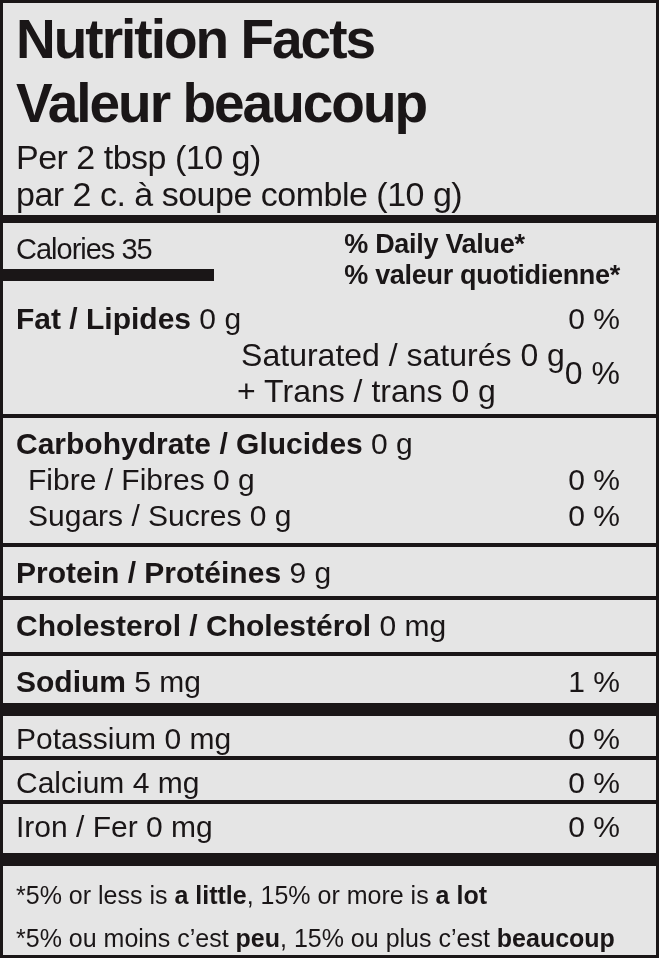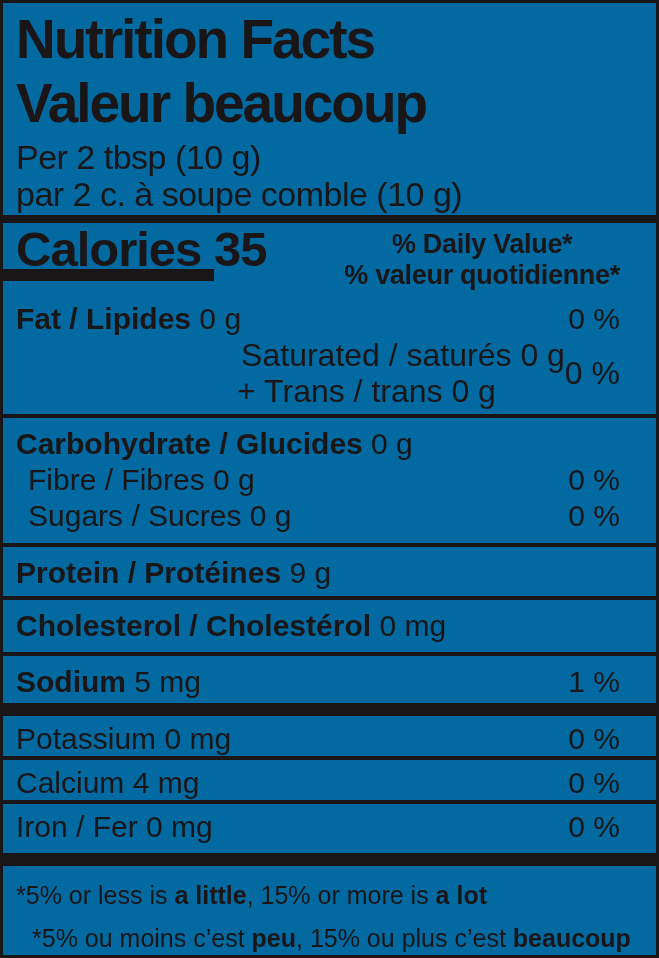--- a/index.html
+++ b/index.html
@@ -1,20 +1,20 @@
 <!DOCTYPE html>
 <html><head>
 <meta charset="utf-8">
 <style>
   html,body{margin:0;padding:0;background:#fff;}
   .label{
     position:relative;
     width:659px;height:958px;
     box-sizing:border-box;
-    background:#0369a1;
+    background:#e5e5e5;
     border:3px solid #1a1617;
     color:#1a1617;
     font-family:"Liberation Sans",sans-serif;
     overflow:hidden;
   }
   
   .hdr{padding:4px 34px 0 13px;}
   .title{font-weight:bold;font-size:55px;line-height:64px;letter-spacing:-2px;white-space:nowrap;}
   .serving-block{margin-top:4px;}
   .serving{font-size:34px;line-height:37px;letter-spacing:-0.5px;white-space:nowrap;}
@@ -27,23 +27,23 @@
   .rule-trans{margin-top:5px;}
   .rule-sugars{margin-top:9px;}
   .rule-protein{margin-top:5px;}
   .rule-chol{margin-top:8px;}
   
   .cal-sec{
     position:relative;
     height:66px;padding:4px 36px 0 13px;
     display:flex;justify-content:space-between;align-items:flex-start;
   }
-  .cal{font-weight:bold;font-size:49px;line-height:44px;letter-spacing:-1px;text-align:right;}
+  .cal{font-weight:normal;font-size:29px;line-height:44px;letter-spacing:-1px;text-align:right;}
   .cal-underline{position:absolute;left:0;top:46px;width:211px;height:12px;background:#1a1617;}
-  .dvh{text-align:center;font-weight:bold;font-size:27px;line-height:31px;margin-top:2px;letter-spacing:-0.3px;}
+  .dvh{text-align:left;font-weight:bold;font-size:27px;line-height:31px;margin-top:2px;letter-spacing:-0.3px;}
   
   .row{
     display:flex;justify-content:space-between;align-items:baseline;
     font-size:30px;line-height:36px;
     padding:8px 36px 0 13px;
   }
   .row.tight{padding-top:6px;line-height:34px;}
   .row.sub{padding-top:0;padding-left:25px;}
   .nm b{font-weight:bold;text-align:right;}
   .nm{white-space:pre;}
@@ -52,21 +52,21 @@
   .subblock{
     display:flex;justify-content:flex-end;align-items:center;
     padding:0 36px 0 25px;
     font-size:32px;line-height:36px;
   }
   .subblock .lines div{white-space:pre;}
   .subblock .lines .trans-line{margin-left:-4px;}
   
   .fn{font-size:25px;line-height:30px;padding:0 36px 0 13px;white-space:nowrap;}
   .fn-en{margin-top:14px;}
-  .fn-fr{margin-top:13px;margin-left:16px;}
+  .fn-fr{margin-top:13px;}
   .fn b{font-weight:bold;}
 </style>
 </head>
 <body>
 
 <div class="label">
 
   <div class="hdr">
     <div class="title">Nutrition Facts</div>
     <div class="title">Valeur beaucoup</div>

